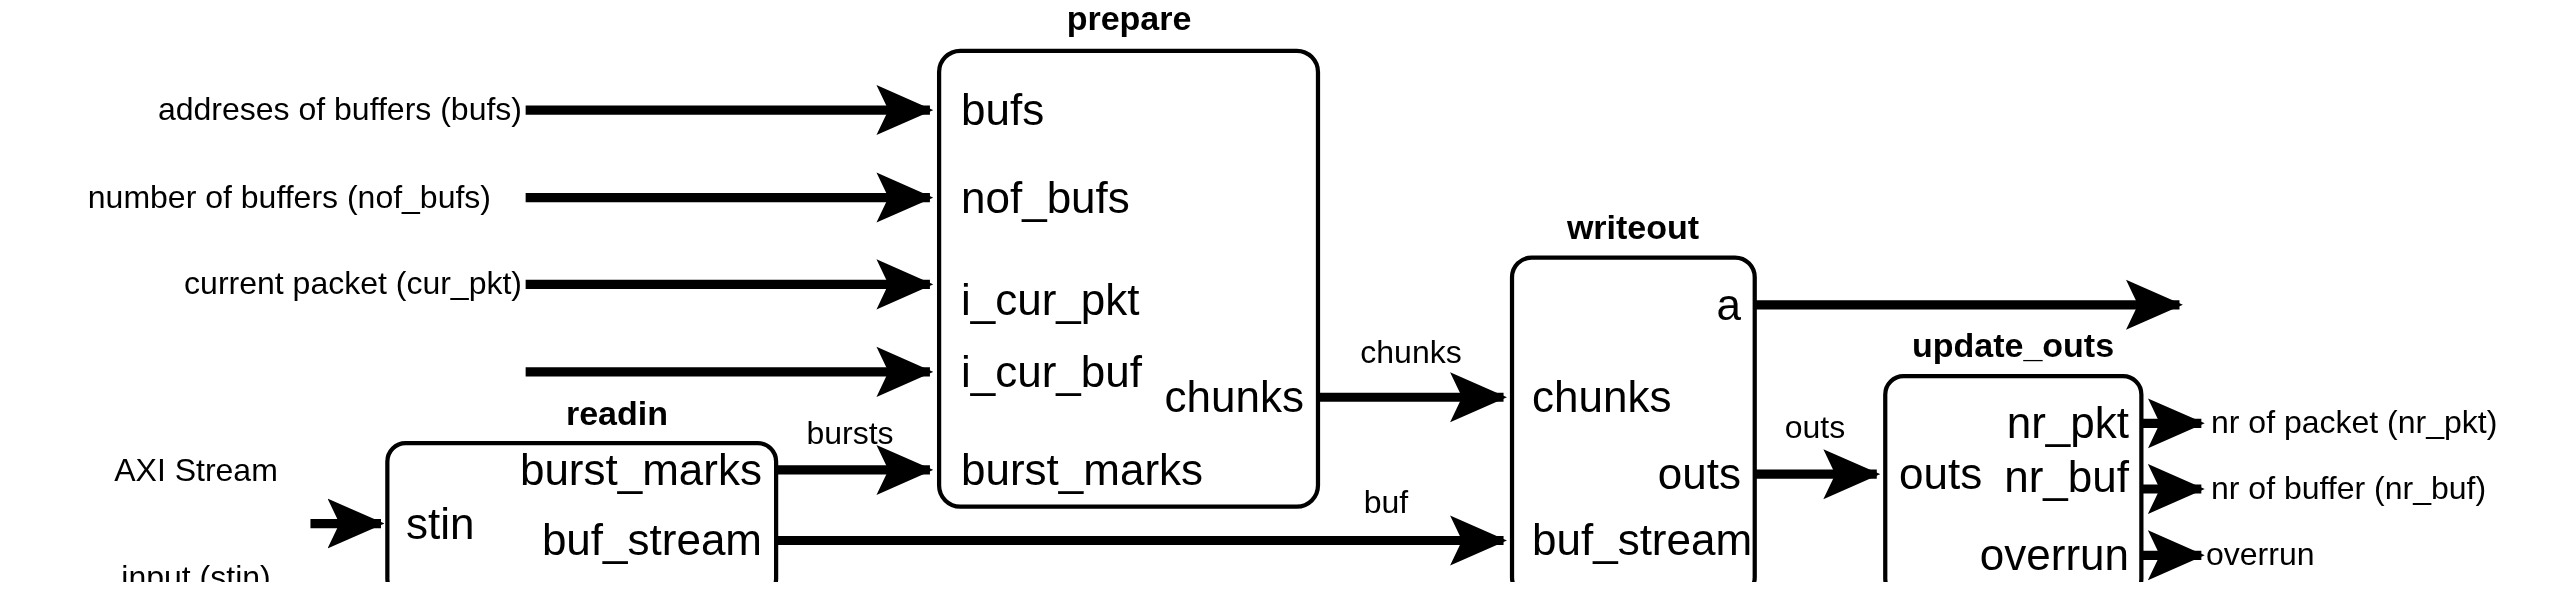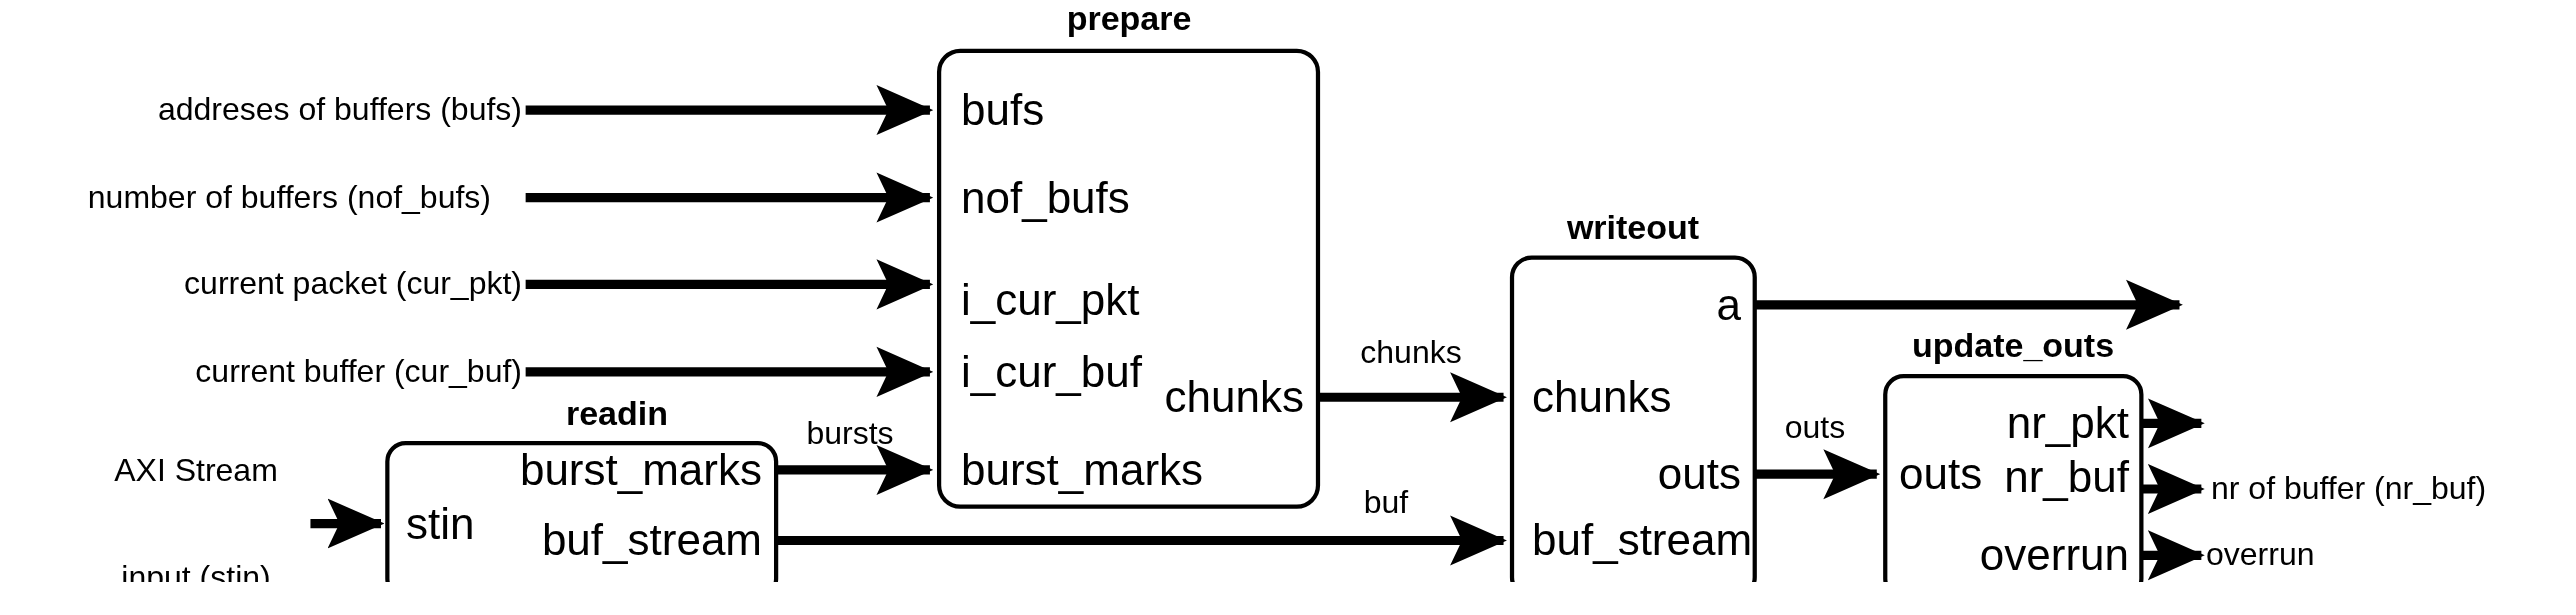--- a/index.html
+++ b/index.html
@@ -136,28 +136,28 @@
   <div class="txt port anchor-r" style="left:2129px; top:477px;">nr_buf</div>
 
   <div class="txt port anchor-r" style="left:2129px; top:555px;">overrun</div>
 
   <div class="txt iolabel anchor-r" style="left:522px; top:110px;">addreses of buffers (bufs)</div>
 
   <div class="txt iolabel anchor-r" style="left:491px; top:198px;">number of buffers (nof_bufs)</div>
 
   <div class="txt iolabel anchor-r" style="left:522px; top:284px;">current packet (cur_pkt)</div>
 
-  <div class="txt iolabel anchor-r" style="left:522px; top:372px;">current buffer (cur_buf)</div>
 
   <div class="txt iolabel anchor-c two-line" style="left:196px; top:524px;">
     <div>AXI Stream</div>
     <div>input (stin)</div>
   </div>
 
 
+  <div class="txt iolabel anchor-l" style="left:2211px; top:423px;">nr of packet (nr_pkt)</div>
 
   <div class="txt iolabel anchor-l" style="left:2211px; top:489px;">nr of buffer (nr_buf)</div>
 
   <div class="txt iolabel anchor-l" style="left:2206px; top:555px;">overrun</div>
 
   <div class="txt edgelabel anchor-c" style="left:850px; top:434px;">bursts</div>
 
   <div class="txt edgelabel anchor-c" style="left:1411px; top:353px;">chunks</div>
 
   <div class="txt edgelabel anchor-c" style="left:1386px; top:503px;">buf</div>

